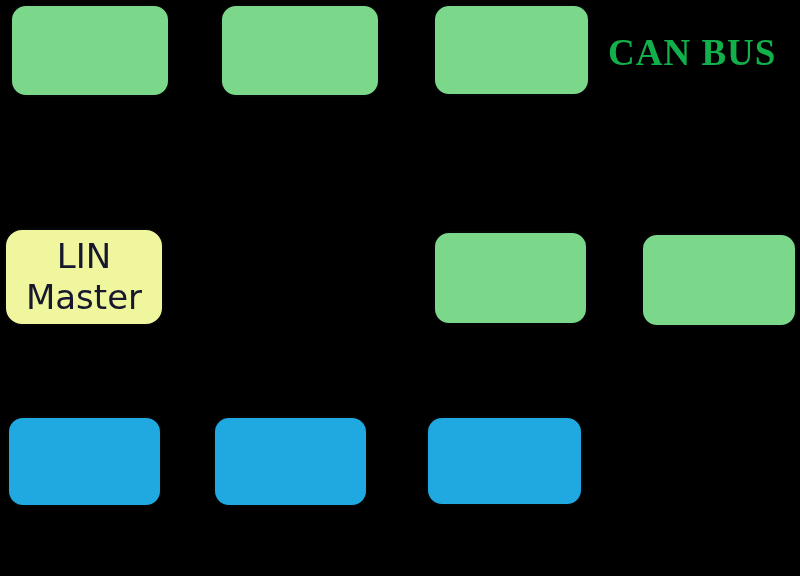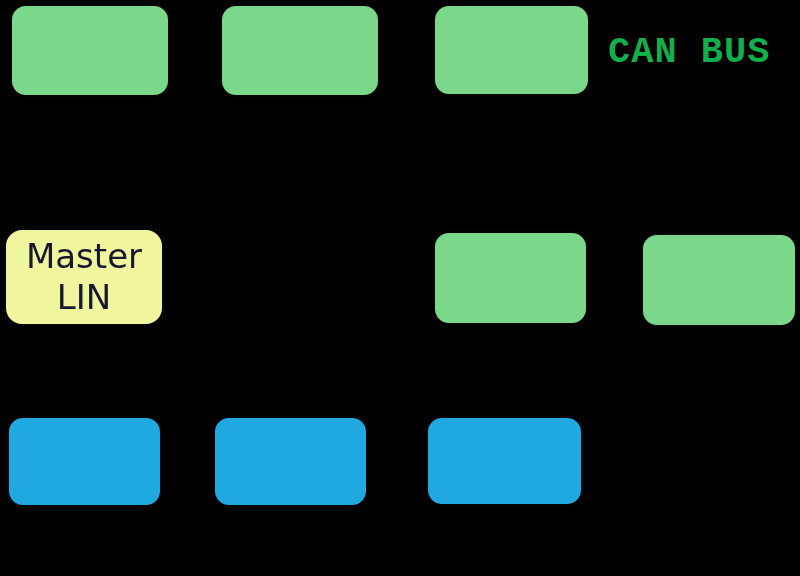--- a/index.html
+++ b/index.html
@@ -43,42 +43,42 @@
   .m  { left: 4px;   top: 228px; width: 160px; height: 98px; }
   .g4 { left: 433px; top: 231px; width: 155px; height: 94px; }
   .g5 { left: 641px; top: 233px; width: 156px; height: 94px; }
   
   .b1 { left: 7px;   top: 416px; width: 155px; height: 91px; }
   .b2 { left: 213px; top: 416px; width: 155px; height: 91px; }
   .b3 { left: 426px; top: 416px; width: 157px; height: 90px; }
   
   .bus-label {
     position: absolute;
-    font-family: Liberation Mono, monospace;
+    font-family: Liberation Serif, serif;
     font-weight: bold;
     letter-spacing: 1px;
     white-space: nowrap;
   }
   .can-label { left: 608px; top: 31px;  font-size: 37px; color: #12b04b; }
   .lin-label { left: 615px; top: 442px; font-size: 37px; color: #2a58e0; }
 </style>
 </head>
 <body>
 
 <div class="canvas">
 
   <div class="node green g1" style=";background:#7bd88b"></div>
   <div class="node green g2" style=";background:#7bd88b"></div>
   <div class="node green g3" style=";background:#7bd88b"></div>
 
   <div class="bus-label can-label" style=";color:#12b04b">CAN BUS</div>
 
   <div class="node yellow m" style=";background:#f0f69e;color:#17172e">
+    <div>LIN</div>
     <div>Master</div>
-    <div>LIN</div>
   </div>
   <div class="node green g4" style=";background:#7bd88b"></div>
   <div class="node green g5" style=";background:#7bd88b"></div>
 
   <div class="node blue b1" style=";background:#1fa9e0"></div>
   <div class="node blue b2" style=";background:#1fa9e0"></div>
   <div class="node blue b3" style=";background:#1fa9e0"></div>
 
 
 </div>

